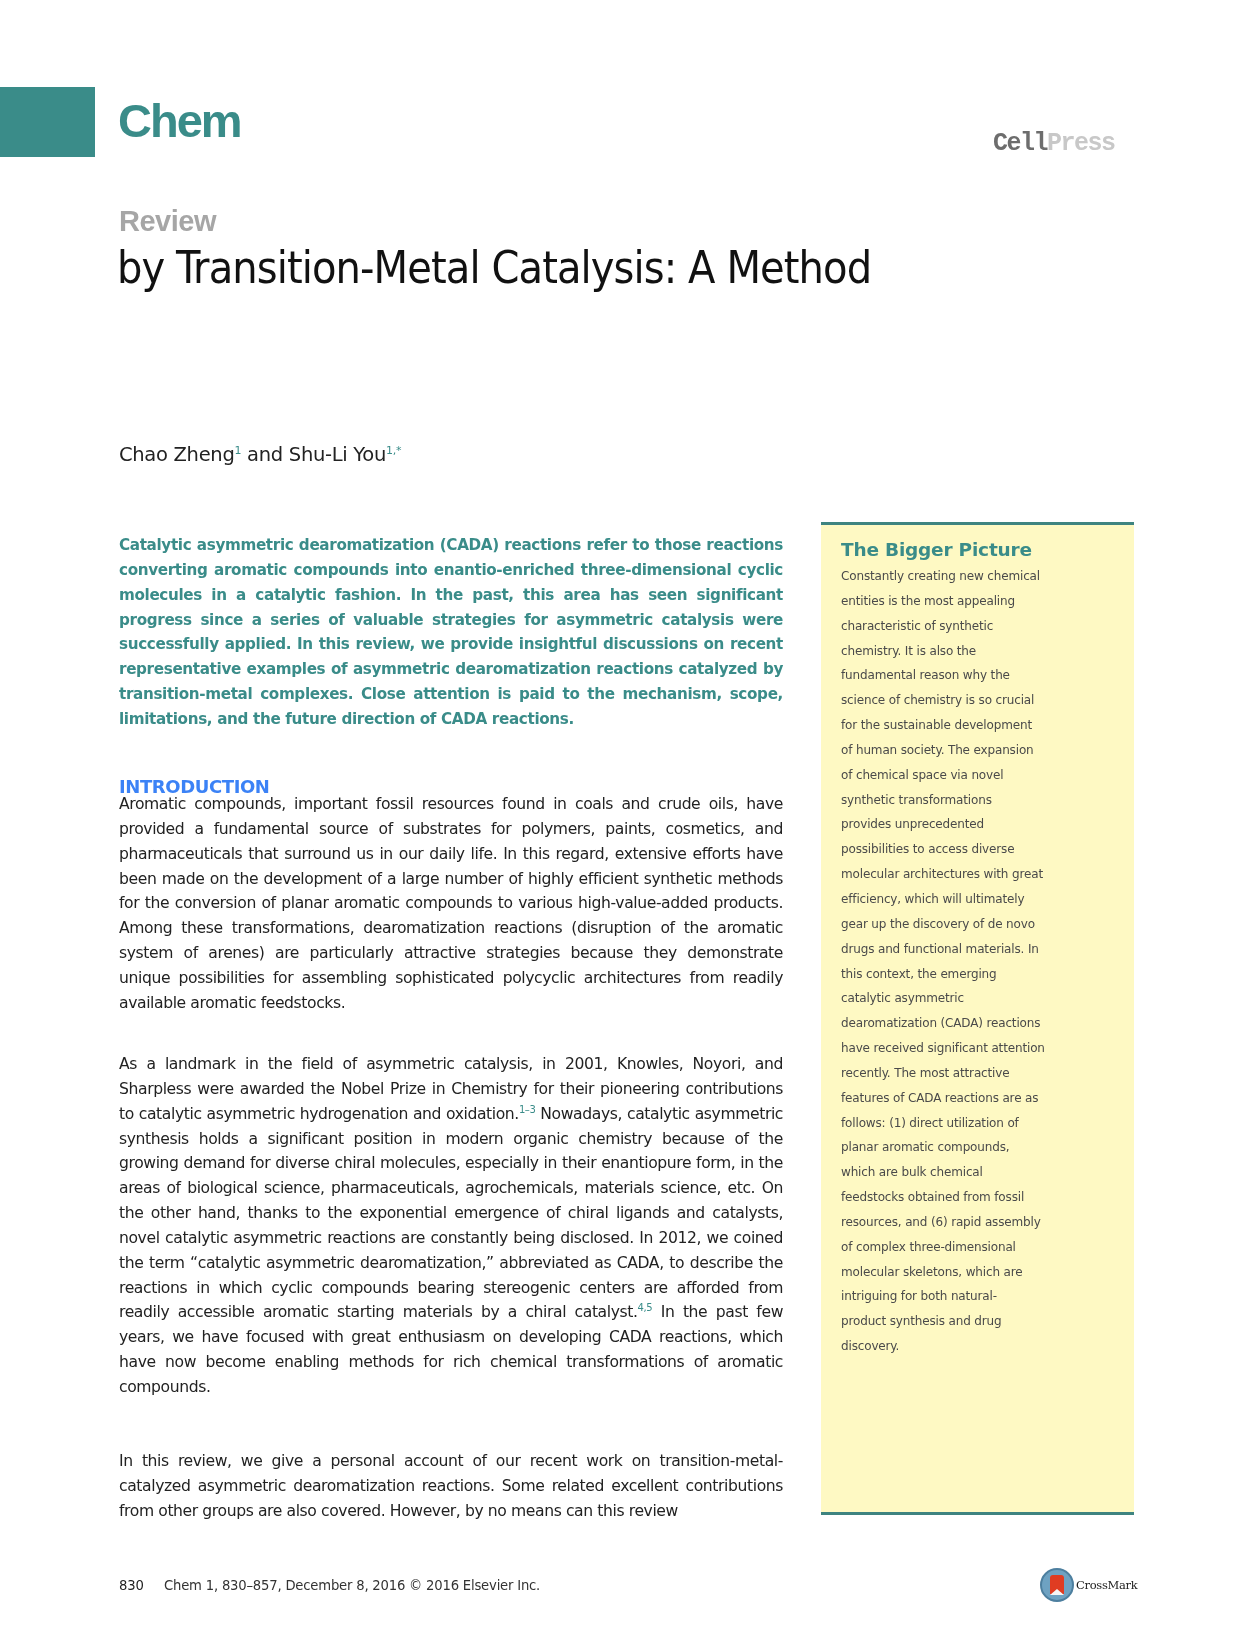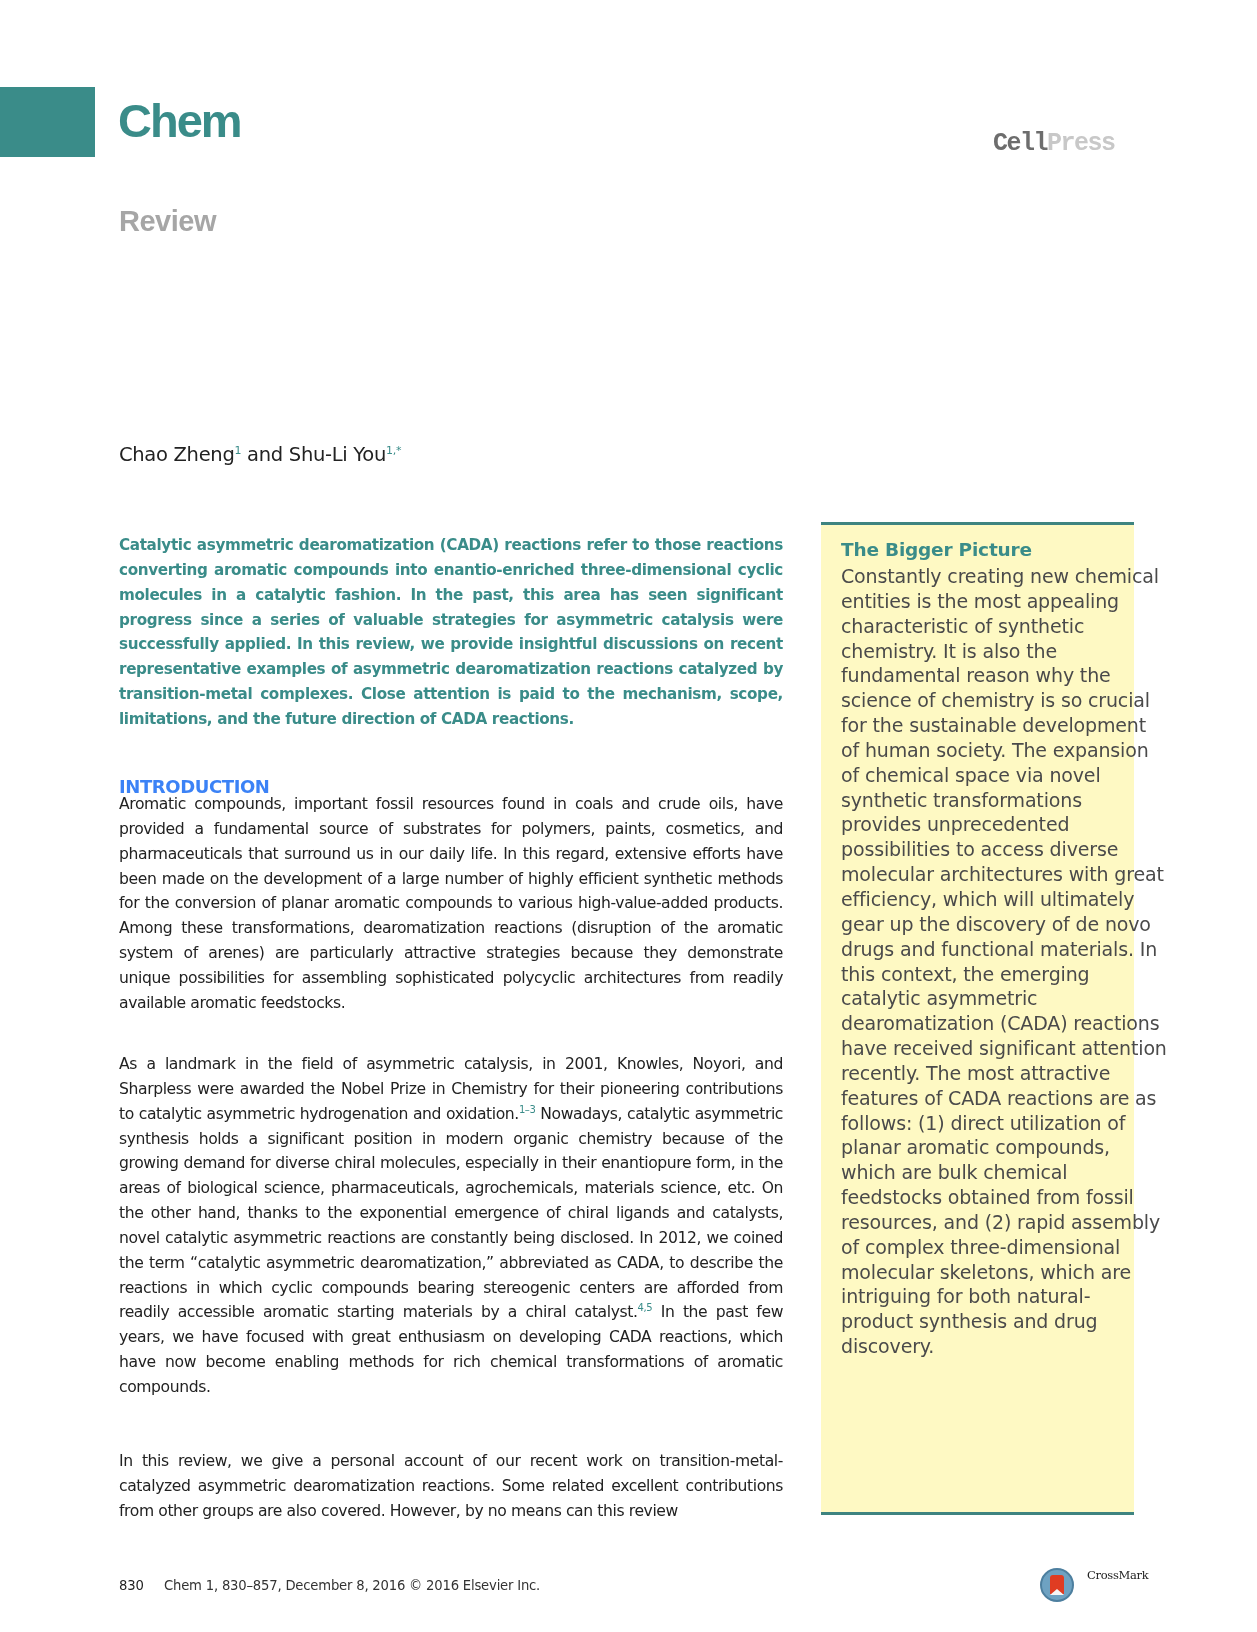--- a/index.html
+++ b/index.html
@@ -37,47 +37,48 @@
   .p1 { top: 792px; }
   .p2 { top: 1052px; }
   .p3 { top: 1449px; }
   .body-text sup { color: #3a8c89; font-size: 10px; line-height: 0; vertical-align: super; }
 
   
   .sidebar { left: 821px; top: 522px; width: 313px; height: 993px; background: #fef9c3;
     border-top: 3px solid #3e8480; border-bottom: 3px solid #3e8480; }
   .sidebar-title { position: absolute; left: 20px; top: 13px; font-weight: bold; font-size: 18.5px;
     color: #3a8c89; letter-spacing: -0.2px; line-height: 24px; }
-  .sidebar-body { position: absolute; left: 20px; top: 39px; width: 290px; font-size: 19px; line-height: 24.85px;
+  .sidebar-body { position: absolute; left: 20px; top: 39px; width: 290px; font-size: 12px; line-height: 24.85px;
     color: #4a4a4a; letter-spacing: -0.15px; }
   .sidebar-body .sl { display: block; white-space: nowrap; }
 
   
   .footer { left: 119px; top: 1576px; font-size: 13.2px; color: #333; line-height: 20px; letter-spacing: -0.2px; }
   .footer .page-num { display: inline-block; width: 45px; color: #222; }
-  .crossmark { left: 1040px; top: 1568px; display: flex; align-items: flex-start; gap: 13px; }
+  .crossmark { left: 1040px; top: 1568px; display: flex; align-items: center; gap: 2px; }
   .crossmark .cm-icon { width: 34px; height: 34px; border-radius: 50%; background: #6ea2c2; position: relative;
     border: 2px solid #4d7f9f; }
   .crossmark .cm-icon::before { content: ""; position: absolute; left: 8px; top: 5px; width: 14px; height: 19px;
     background: #e03c22; border-radius: 3px 3px 0 0; }
   .crossmark .cm-icon::after { content: ""; position: absolute; left: 8px; top: 19px; width: 0; height: 0;
     border-left: 7px solid transparent; border-right: 7px solid transparent; border-bottom: 6px solid #f5f5f5; }
   .crossmark .cm-text { font-family: "DejaVu Serif", serif; font-size: 11.5px; color: #222; letter-spacing: -0.3px; }
 </style>
 </head>
 <body>
 
 <div class="abs teal-block"></div>
 <div class="abs chem-logo">Chem</div>
 <div class="abs cellpress">
   <span class="cell">Cell</span><span class="press">Press</span>
 </div>
 
 <div class="abs review-label">Review</div>
 <h1 class="abs title">
+  <span class="tline">by Transition-Metal Catalysis: A Method</span>
 </h1>
 <div class="abs authors">
   <span>Chao Zheng</span><sup>1</sup><span> and </span><span>Shu-Li You</span><sup>1,*</sup>
 </div>
 
 <p class="abs abstract">Catalytic asymmetric dearomatization (CADA) reactions refer to those reactions converting aromatic compounds into enantio-enriched three-dimensional cyclic molecules in a catalytic fashion. In the past, this area has seen significant progress since a series of valuable strategies for asymmetric catalysis were successfully applied. In this review, we provide insightful discussions on recent representative examples of asymmetric dearomatization reactions catalyzed by transition-metal complexes. Close attention is paid to the mechanism, scope, limitations, and the future direction of CADA reactions.</p>
 
 <h2 class="abs intro-heading">INTRODUCTION</h2>
 <p class="abs body-text p1">Aromatic compounds, important fossil resources found in coals and crude oils, have provided a fundamental source of substrates for polymers, paints, cosmetics, and pharmaceuticals that surround us in our daily life. In this regard, extensive efforts have been made on the development of a large number of highly efficient synthetic methods for the conversion of planar aromatic compounds to various high-value-added products. Among these transformations, dearomatization reactions (disruption of the aromatic system of arenes) are particularly attractive strategies because they demonstrate unique possibilities for assembling sophisticated polycyclic architectures from readily available aromatic feedstocks.</p>
 <p class="abs body-text p2"><span>As a landmark in the field of asymmetric catalysis, in 2001, Knowles, Noyori, and Sharpless were awarded the Nobel Prize in Chemistry for their pioneering contributions to catalytic asymmetric hydrogenation and oxidation.</span><sup>1–3</sup><span> Nowadays, catalytic asymmetric synthesis holds a significant position in modern organic chemistry because of the growing demand for diverse chiral molecules, especially in their enantiopure form, in the areas of biological science, pharmaceuticals, agrochemicals, materials science, etc. On the other hand, thanks to the exponential emergence of chiral ligands and catalysts, novel catalytic asymmetric reactions are constantly being disclosed. In 2012, we coined the term “catalytic asymmetric dearomatization,” abbreviated as CADA, to describe the reactions in which cyclic compounds bearing stereogenic centers are afforded from readily accessible aromatic starting materials by a chiral catalyst.</span><sup>4,5</sup><span> In the past few years, we have focused with great enthusiasm on developing CADA reactions, which have now become enabling methods for rich chemical transformations of aromatic compounds.</span></p>
@@ -105,21 +106,21 @@
       <span class="sl">this context, the emerging</span>
       <span class="sl">catalytic asymmetric</span>
       <span class="sl">dearomatization (CADA) reactions</span>
       <span class="sl">have received significant attention</span>
       <span class="sl">recently. The most attractive</span>
       <span class="sl">features of CADA reactions are as</span>
       <span class="sl">follows: (1) direct utilization of</span>
       <span class="sl">planar aromatic compounds,</span>
       <span class="sl">which are bulk chemical</span>
       <span class="sl">feedstocks obtained from fossil</span>
-      <span class="sl">resources, and (2) rapid assembly</span>
+      <span class="sl">resources, and (6) rapid assembly</span>
       <span class="sl">of complex three-dimensional</span>
       <span class="sl">molecular skeletons, which are</span>
       <span class="sl">intriguing for both natural-</span>
       <span class="sl">product synthesis and drug</span>
       <span class="sl">discovery.</span>
     </div>
 </aside>
 
 <div class="abs footer">
   <span class="page-num">830</span><span>Chem 1, 830–857, December 8, 2016 © 2016 Elsevier Inc.</span>

